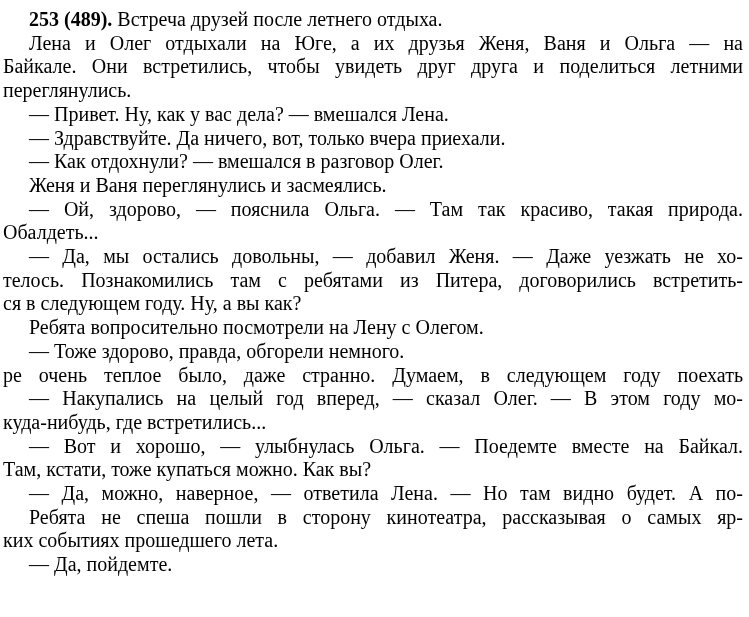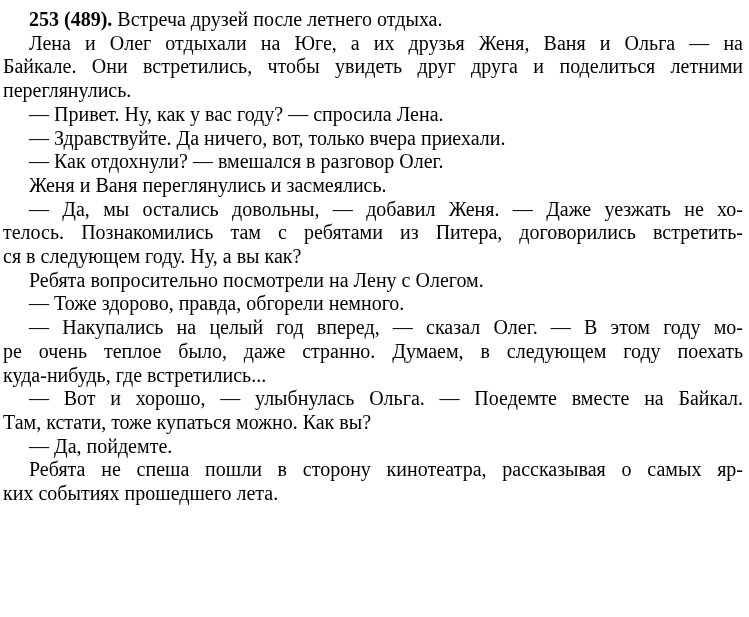--- a/index.html
+++ b/index.html
@@ -32,66 +32,71 @@
     <span>Встреча друзей после летнего отдыха.</span>
   </div>
 
   <div class="para">
     <div class="line first just">Лена и Олег отдыхали на Юге, а их друзья Женя, Ваня и Ольга — на</div>
     <div class="line just">Байкале. Они встретились, чтобы увидеть друг друга и поделиться летними</div>
     <div class="line">переглянулись.</div>
   </div>
 
   <div class="para">
-    <div class="line first">— Привет. Ну, как у вас году? — спросила Лена.</div>
+    <div class="line first">— Привет. Ну, как у вас дела? — вмешался Лена.</div>
   </div>
 
   <div class="para">
     <div class="line first">— Здравствуйте. Да ничего, вот, только вчера приехали.</div>
   </div>
 
   <div class="para">
     <div class="line first">— Как отдохнули? — вмешался в разговор Олег.</div>
   </div>
 
   <div class="para">
     <div class="line first">Женя и Ваня переглянулись и засмеялись.</div>
   </div>
 
+  <div class="para">
+    <div class="line first just">— Ой, здорово, — пояснила Ольга. — Там так красиво, такая природа.</div>
+    <div class="line">Обалдеть...</div>
+  </div>
 
   <div class="para">
     <div class="line first just">— Да, мы остались довольны, — добавил Женя. — Даже уезжать не хо-</div>
     <div class="line just">телось. Познакомились там с ребятами из Питера, договорились встретить-</div>
     <div class="line">ся в следующем году. Ну, а вы как?</div>
   </div>
 
   <div class="para">
     <div class="line first">Ребята вопросительно посмотрели на Лену с Олегом.</div>
   </div>
 
   <div class="para">
     <div class="line first">— Тоже здорово, правда, обгорели немного.</div>
   </div>
 
   <div class="para">
+    <div class="line just">ре очень теплое было, даже странно. Думаем, в следующем году поехать</div>
     <div class="line first just">— Накупались на целый год вперед, — сказал Олег. — В этом году мо-</div>
-    <div class="line just">ре очень теплое было, даже странно. Думаем, в следующем году поехать</div>
     <div class="line">куда-нибудь, где встретились...</div>
   </div>
 
   <div class="para">
     <div class="line first just">— Вот и хорошо, — улыбнулась Ольга. — Поедемте вместе на Байкал.</div>
     <div class="line">Там, кстати, тоже купаться можно. Как вы?</div>
   </div>
 
   <div class="para">
-  </div>
-
-  <div class="para">
-    <div class="line first">— Да, пойдемте.</div>
+    <div class="line first just">— Да, можно, наверное, — ответила Лена. — Но там видно будет. А по-</div>
   </div>
 
   <div class="para">
     <div class="line first just">Ребята не спеша пошли в сторону кинотеатра, рассказывая о самых яр-</div>
     <div class="line">ких событиях прошедшего лета.</div>
   </div>
 
+  <div class="para">
+    <div class="line first">— Да, пойдемте.</div>
+  </div>
+
 </div>
 
 </body></html>

